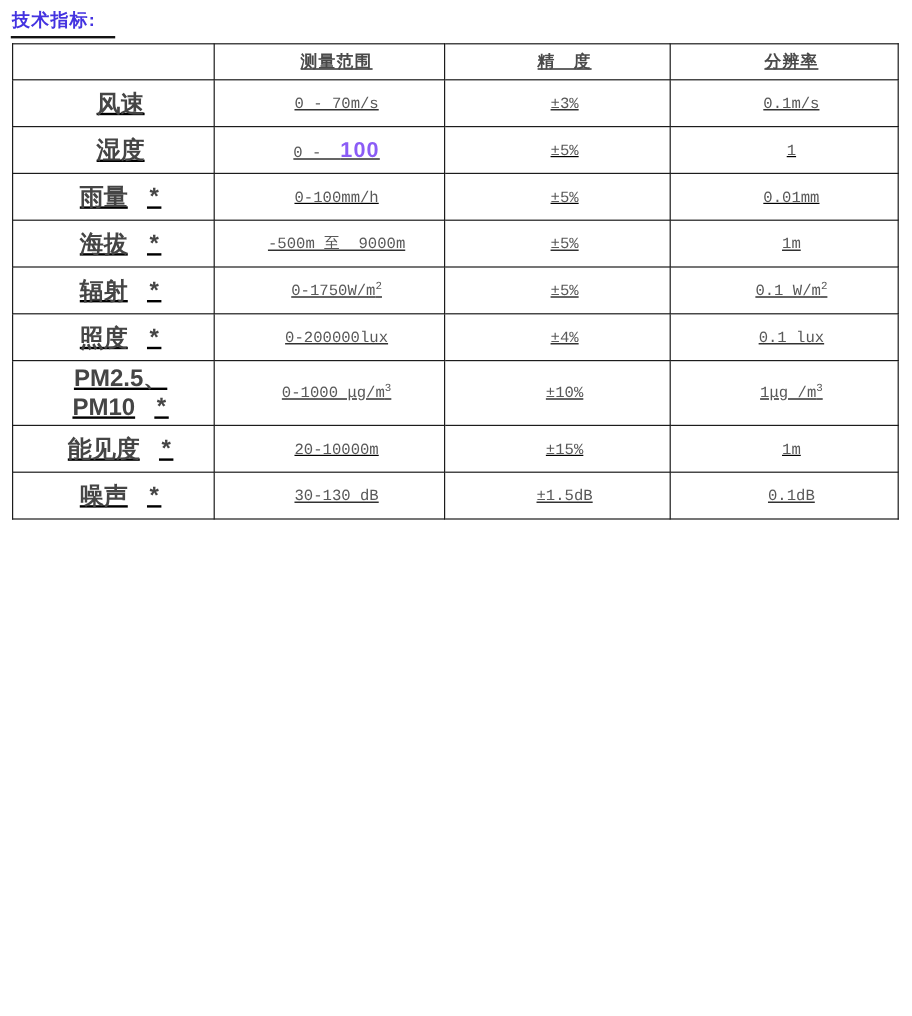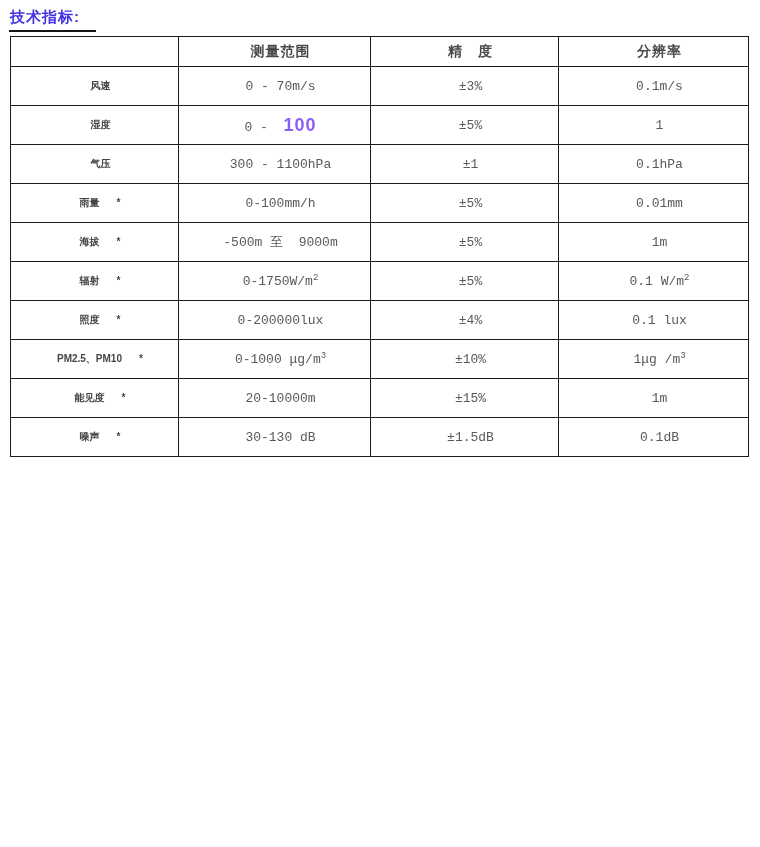--- a/index.html
+++ b/index.html
@@ -5,20 +5,21 @@
   html, body {
     margin: 0;
     padding: 0;
     background: #ffffff;
     font-family: "Liberation Sans", "DejaVu Sans", sans-serif;
   }
   .page {
     width: 604px;
     box-sizing: border-box;
     padding: 6px 10px 4px 8px;
+    text-decoration: underline;
   }
   .page-title {
     display: inline-block;
     font-size: 15px;
     font-weight: bold;
     color: #4433e0;
     border-bottom: 2px solid #141414;
     padding: 0 16px 3px 1px;
     margin: 2px 0 4px 1px;
     letter-spacing: 1px;
@@ -39,21 +40,21 @@
   }
   table.spec-table th {
     height: 27px;
     font-size: 14px;
     font-weight: bold;
     color: #4a4a4a;
     letter-spacing: 1px;
   }
   table.spec-table td { height: 36px; }
   td.label-cell {
-    font-size: 10px;
+    font-size: 20px;
     font-weight: bold;
     color: #454545;
   }
   td.value-cell {
     font-family: "Liberation Mono", "DejaVu Sans Mono", monospace;
     font-size: 13px;
     color: #595959;
     white-space: pre;
     margin-top: 48px;
   }
@@ -103,26 +104,20 @@
           <td class="value-cell"><span>±3%</span></td>
           <td class="value-cell"><span>0.1m/s</span></td>
         </tr>
         <tr>
           <td class="label-cell"><span>湿度</span></td>
           <td class="value-cell"><span>0 -  </span><span class="big-bold">100</span></td>
           <td class="value-cell"><span>±5%</span></td>
           <td class="value-cell"><span>1</span></td>
         </tr>
         <tr>
-          <td class="label-cell"><span>气压</span></td>
-          <td class="value-cell"><span>300 - 1100hPa</span></td>
-          <td class="value-cell"><span>±1</span></td>
-          <td class="value-cell"><span>0.1hPa</span></td>
-        </tr>
-        <tr>
           <td class="label-cell"><span>雨量</span><span class="star">*</span></td>
           <td class="value-cell"><span>0-100mm/h</span></td>
           <td class="value-cell"><span>±5%</span></td>
           <td class="value-cell"><span>0.01mm</span></td>
         </tr>
         <tr>
           <td class="label-cell"><span>海拔</span><span class="star">*</span></td>
           <td class="value-cell"><span>-500m 至  9000m</span></td>
           <td class="value-cell"><span>±5%</span></td>
           <td class="value-cell"><span>1m</span></td>

